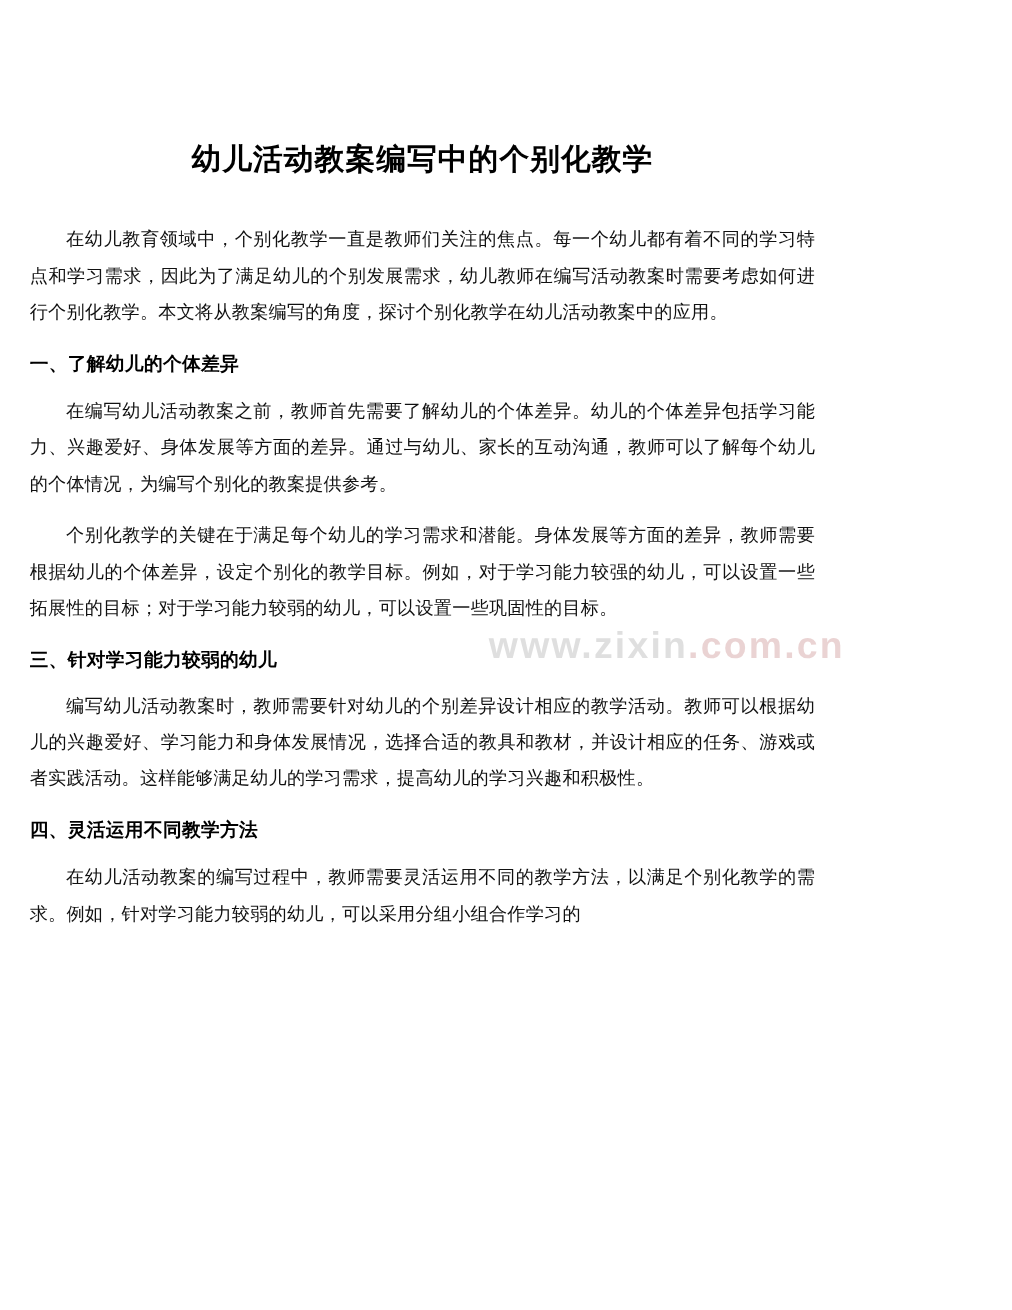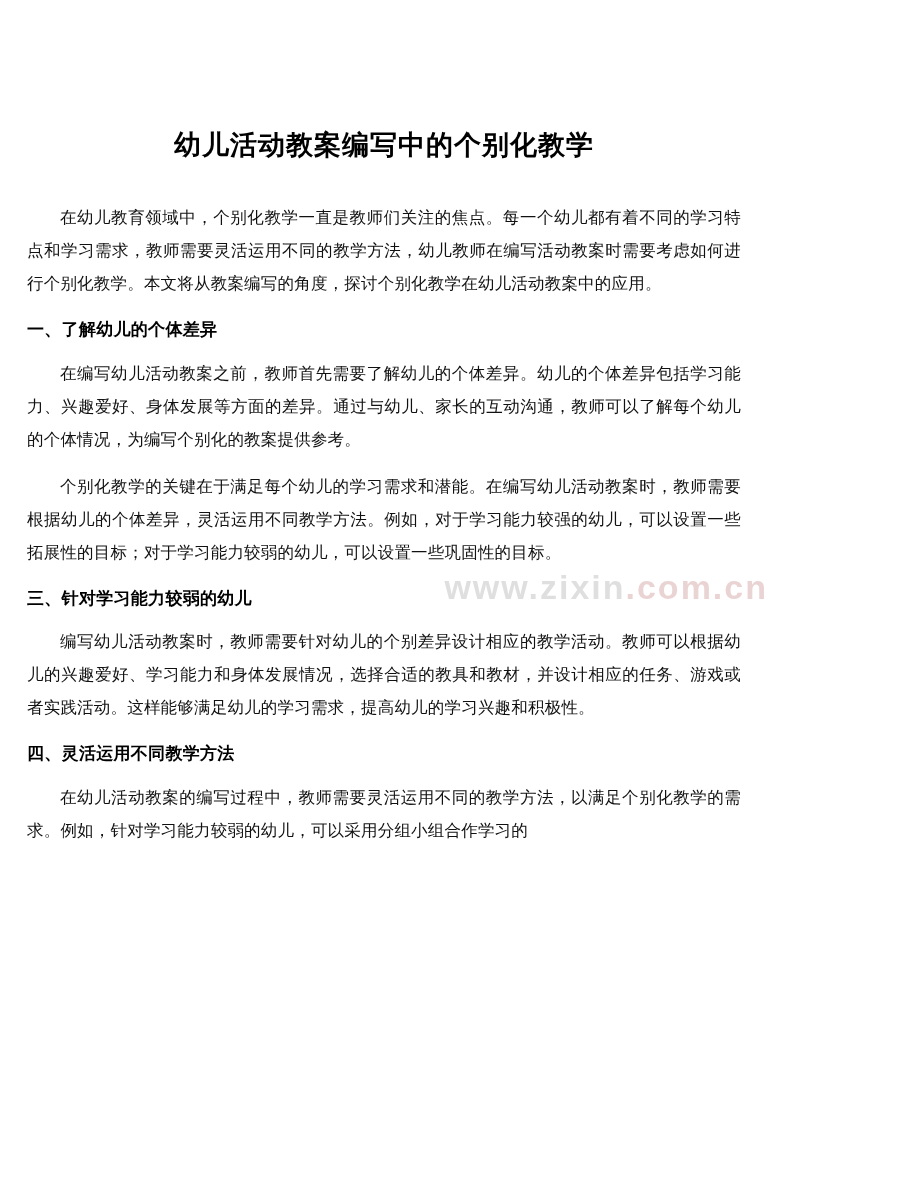--- a/index.html
+++ b/index.html
@@ -47,21 +47,21 @@
     margin: 0 0 14px 0;
     font-size: 16.5px;
     line-height: 2.0;
     text-align: justify;
     text-indent: 2em;
     color: #111;
     letter-spacing: 0.2px;
   }
 
   h2.section {
-    font-family: Liberation Mono, monospace;
+    font-family: Liberation Serif, serif;
     font-weight: bold;
     font-size: 17px;
     margin: 16px 0 10px 0;
     line-height: 1.8;
     color: #000;
     letter-spacing: 0.3px;
   }
 
   
   .watermark {
@@ -84,26 +84,26 @@
   }
 </style>
 </head>
 <body>
 
 <div class="page">
 
   <h1 class="doc-title">幼儿活动教案编写中的个别化教学</h1>
 
   <div class="content">
-    <p class="para">在幼儿教育领域中，个别化教学一直是教师们关注的焦点。每一个幼儿都有着不同的学习特点和学习需求，教师需要灵活运用不同的教学方法，幼儿教师在编写活动教案时需要考虑如何进行个别化教学。本文将从教案编写的角度，探讨个别化教学在幼儿活动教案中的应用。</p>
+    <p class="para">在幼儿教育领域中，个别化教学一直是教师们关注的焦点。每一个幼儿都有着不同的学习特点和学习需求，因此为了满足幼儿的个别发展需求，幼儿教师在编写活动教案时需要考虑如何进行个别化教学。本文将从教案编写的角度，探讨个别化教学在幼儿活动教案中的应用。</p>
 
     <h2 class="section">一、了解幼儿的个体差异</h2>
     <p class="para">在编写幼儿活动教案之前，教师首先需要了解幼儿的个体差异。幼儿的个体差异包括学习能力、兴趣爱好、身体发展等方面的差异。通过与幼儿、家长的互动沟通，教师可以了解每个幼儿的个体情况，为编写个别化的教案提供参考。</p>
 
-    <p class="para">个别化教学的关键在于满足每个幼儿的学习需求和潜能。在编写幼儿活动教案时，教师需要根据幼儿的个体差异，灵活运用不同教学方法。例如，对于学习能力较强的幼儿，可以设置一些拓展性的目标；对于学习能力较弱的幼儿，可以设置一些巩固性的目标。</p>
+    <p class="para">个别化教学的关键在于满足每个幼儿的学习需求和潜能。身体发展等方面的差异，教师需要根据幼儿的个体差异，设定个别化的教学目标。例如，对于学习能力较强的幼儿，可以设置一些拓展性的目标；对于学习能力较弱的幼儿，可以设置一些巩固性的目标。</p>
 
     <h2 class="section">三、针对学习能力较弱的幼儿</h2>
     <p class="para">编写幼儿活动教案时，教师需要针对幼儿的个别差异设计相应的教学活动。教师可以根据幼儿的兴趣爱好、学习能力和身体发展情况，选择合适的教具和教材，并设计相应的任务、游戏或者实践活动。这样能够满足幼儿的学习需求，提高幼儿的学习兴趣和积极性。</p>
 
     <h2 class="section">四、灵活运用不同教学方法</h2>
     <p class="para">在幼儿活动教案的编写过程中，教师需要灵活运用不同的教学方法，以满足个别化教学的需求。例如，针对学习能力较弱的幼儿，可以采用分组小组合作学习的</p>
   </div>
 
   <div class="watermark">
     <span>www.zixin</span><span class="wm-red">.com.cn</span>

